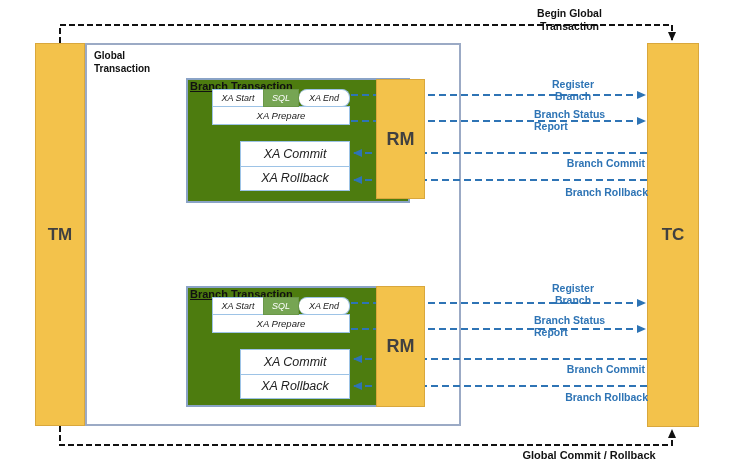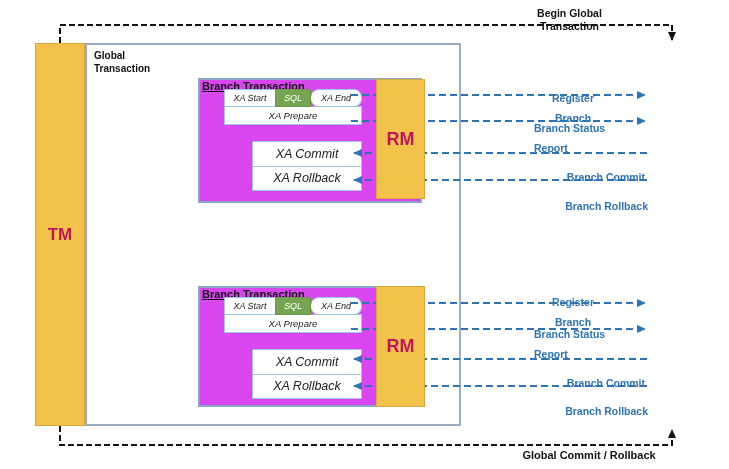--- a/index.html
+++ b/index.html
@@ -5,41 +5,41 @@
   html,body { margin:0; padding:0; background:#ffffff; }
   .canvas {
     position:relative; width:729px; height:469px; background:#ffffff;
     font-family:"Liberation Sans", sans-serif; overflow:hidden;
   }
 
   
   .node {
     position:absolute; background:#F3C24B; border:1px solid #D9A73C;
     display:flex; align-items:center; justify-content:center;
-    color:#be185d; font-weight:bold; box-sizing:border-box;
+    color:#404040; font-weight:bold; box-sizing:border-box;
   }
   .tm  { left:35px;  top:43px; width:50px; height:383px; font-size:17px; }
   .tc  { left:647px; top:43px; width:52px; height:384px; font-size:17px; }
   .rm1 { left:376px; top:79px;  width:49px; height:120px; font-size:18px; }
   .rm2 { left:376px; top:286px; width:49px; height:121px; font-size:18px; }
 
   
   .global-box {
     position:absolute; left:85px; top:43px; width:376px; height:383px;
     border:2px solid #9BAAC5; box-sizing:border-box; background:transparent;
   }
   .global-title {
     position:absolute; left:7px; top:4px; width:80px;
     font-weight:bold; font-size:10px; line-height:1.3; color:#111111;
   }
 
   
   .branch-group {
-    position:absolute; left:198px; width:224px;
-    border:2px solid #8AA3C6; box-sizing:border-box; background:#d946ef;
+    position:absolute; left:186px; width:224px;
+    border:2px solid #8AA3C6; box-sizing:border-box; background:#4d7c0f;
   }
   .bg1 { top:78px;  height:125px; }
   .bg2 { top:286px; height:121px; }
   .bt-title {
     position:absolute; left:2px; top:0px;
     font-weight:bold; font-size:11px; color:#111111;
     text-decoration:underline; white-space:nowrap;
   }
   .steps-table { position:absolute; left:24px; top:9px; width:138px; box-sizing:border-box; }
   .steps-row1 { display:flex; width:100%; height:18px; }
@@ -66,21 +66,21 @@
   }
   .row-commit   { height:26px; }
   .row-rollback { height:25px; margin-top:-1.5px; }
 
   
   .overlay { position:absolute; left:0; top:0; width:729px; height:469px; pointer-events:none; }
 
   
   .msg {
     position:absolute; color:#2E74B5; font-weight:bold;
-    font-size:10.5px; line-height:20px;margin-top:10px;
+    font-size:10.5px; line-height:12px;
   }
   .m-center { text-align:center; }
   .m-right  { text-align:right; }
   .b1-register { left:533px; top:78px;  width:80px; }
   .b1-status   { left:534px; top:108px; width:90px; }
   .b1-commit   { left:565px; top:157px; width:80px; }
   .b1-rollback { left:565px; top:186px; width:83px; }
   .b2-register { left:533px; top:282px; width:80px; }
   .b2-status   { left:534px; top:314px; width:90px; }
   .b2-commit   { left:565px; top:363px; width:80px; }
@@ -161,20 +161,23 @@
 
   <div class="node rm1">
     <span>RM</span>
   </div>
   <div class="node rm2">
     <span>RM</span>
   </div>
   <div class="node tm">
     <span>TM</span>
   </div>
+  <div class="node tc">
+    <span>TC</span>
+  </div>
 
   <div class="msg m-center b1-register">Register Branch</div>
   <div class="msg b1-status">Branch Status Report</div>
   <div class="msg m-right b1-commit">Branch Commit</div>
   <div class="msg m-right b1-rollback">Branch Rollback</div>
 
   <div class="msg m-center b2-register">Register Branch</div>
   <div class="msg b2-status">Branch Status Report</div>
   <div class="msg m-right b2-commit">Branch Commit</div>
   <div class="msg m-right b2-rollback">Branch Rollback</div>

